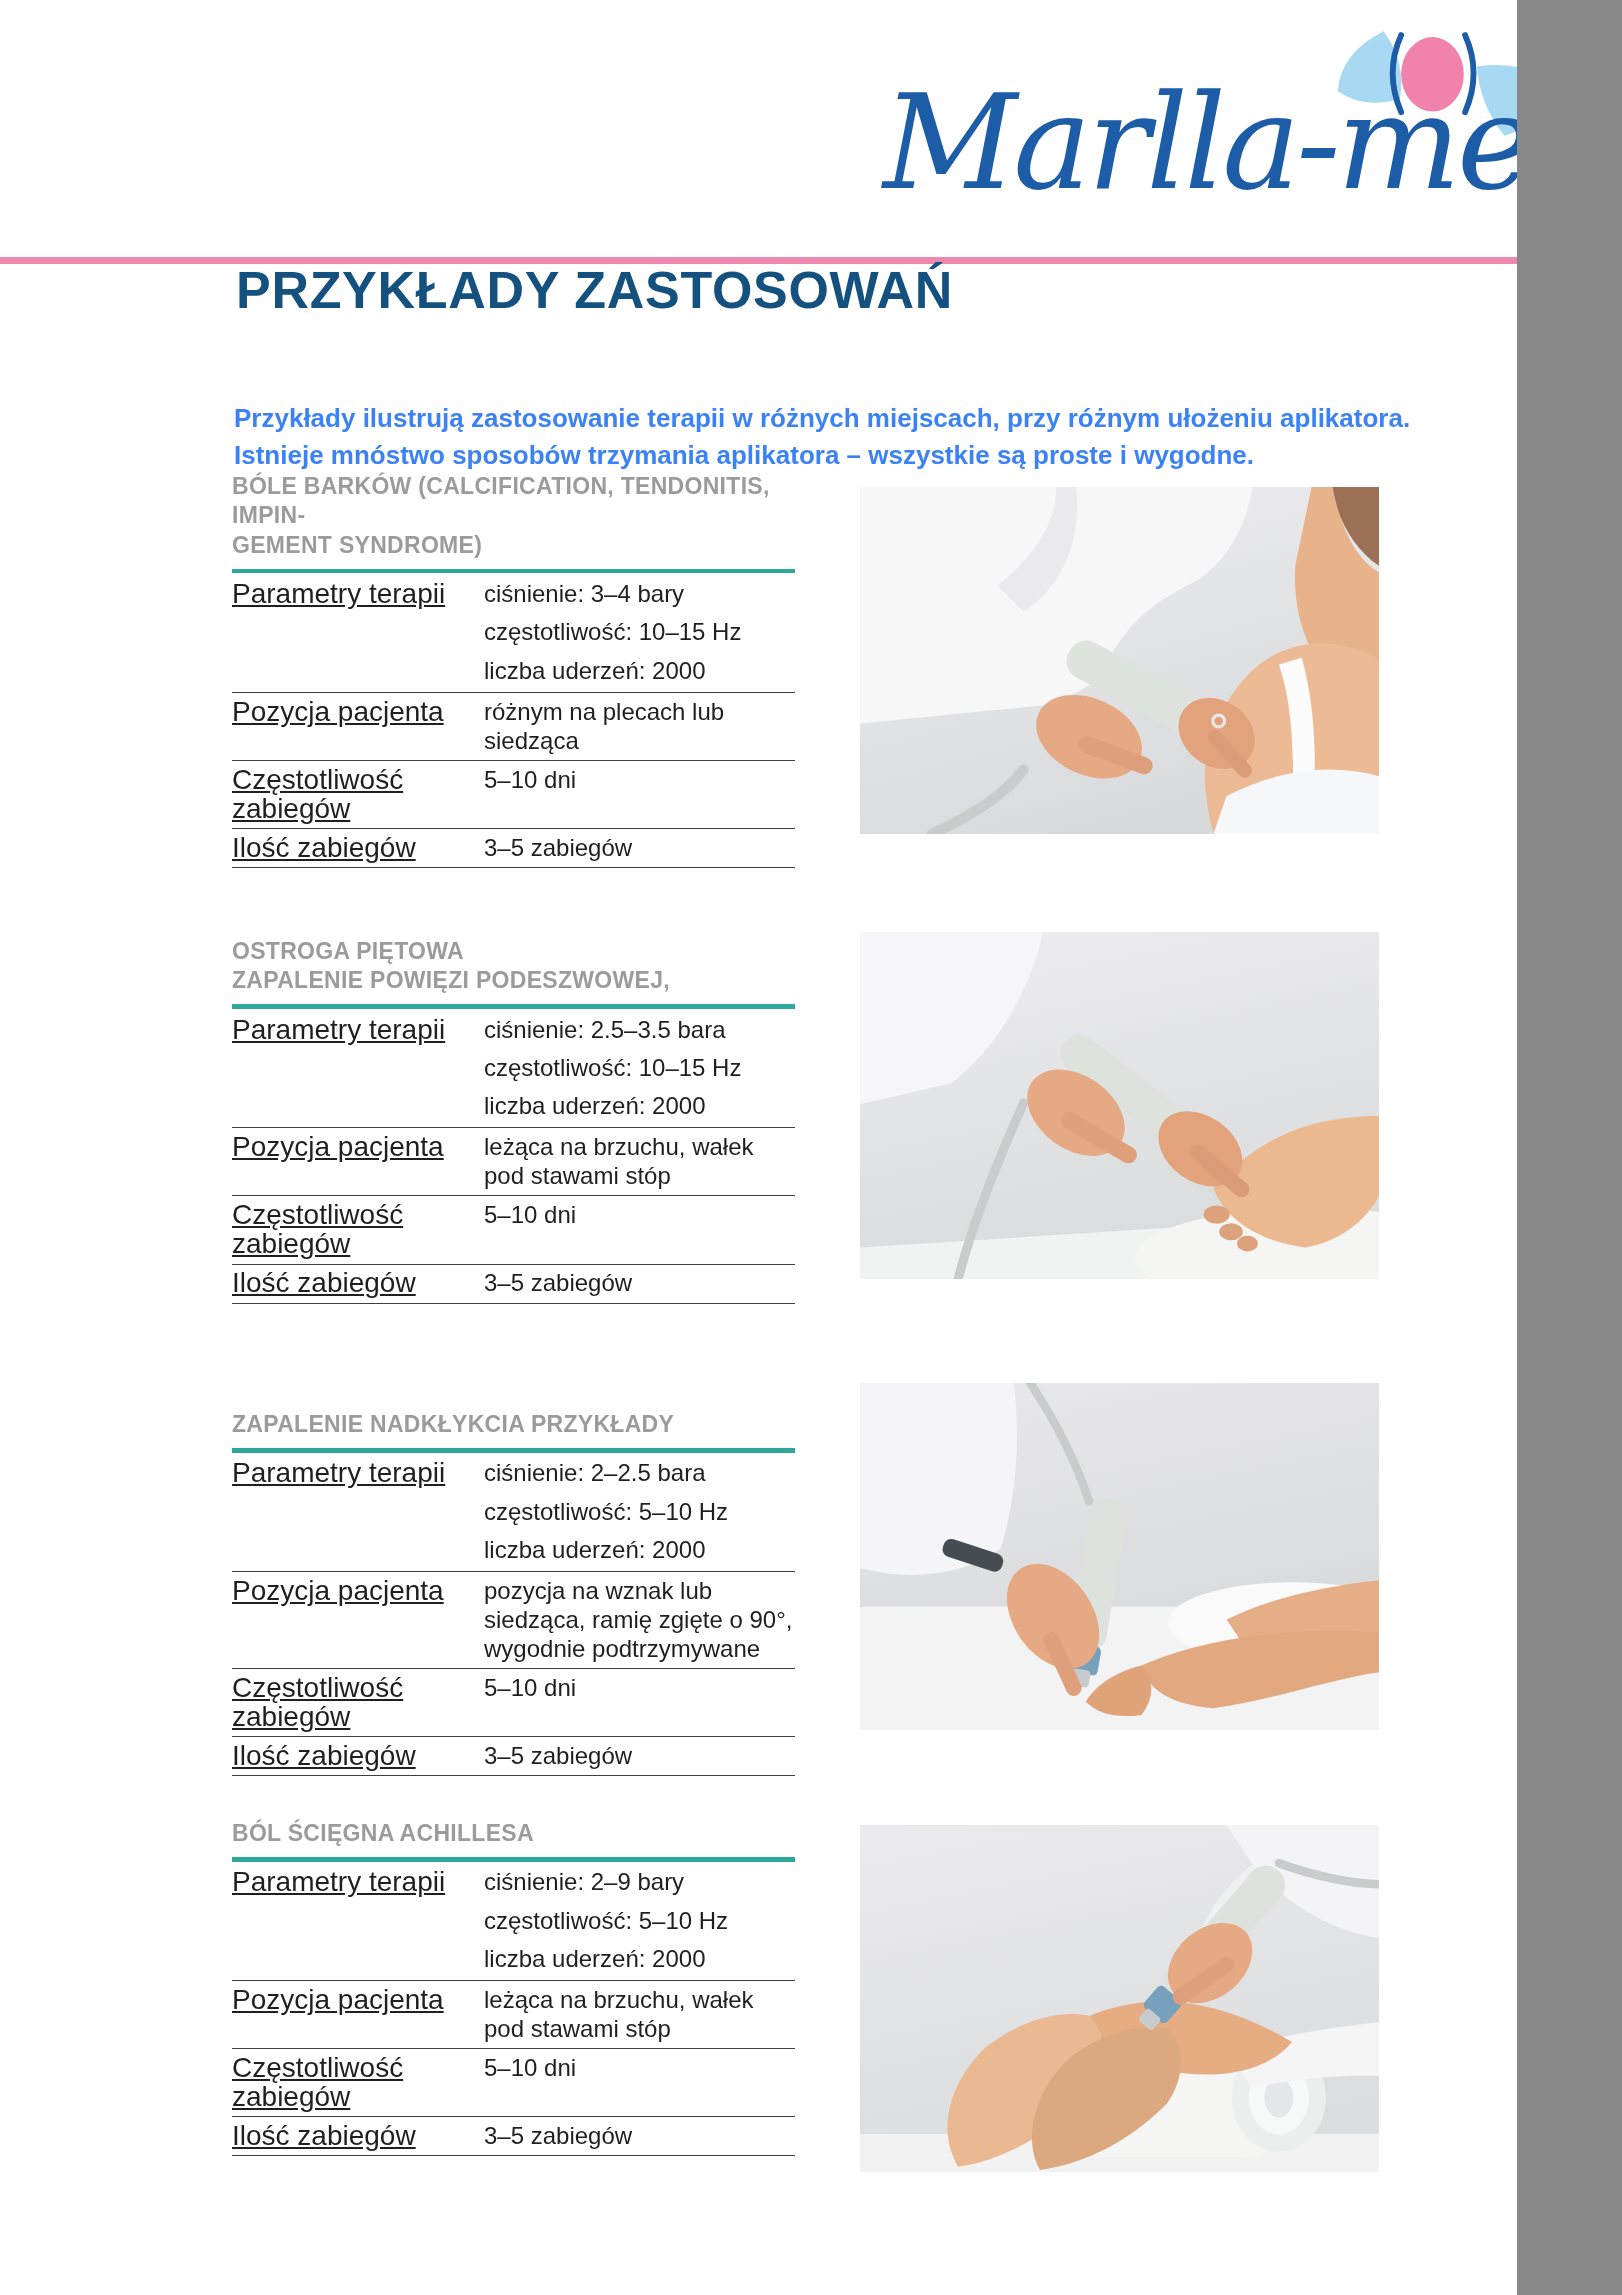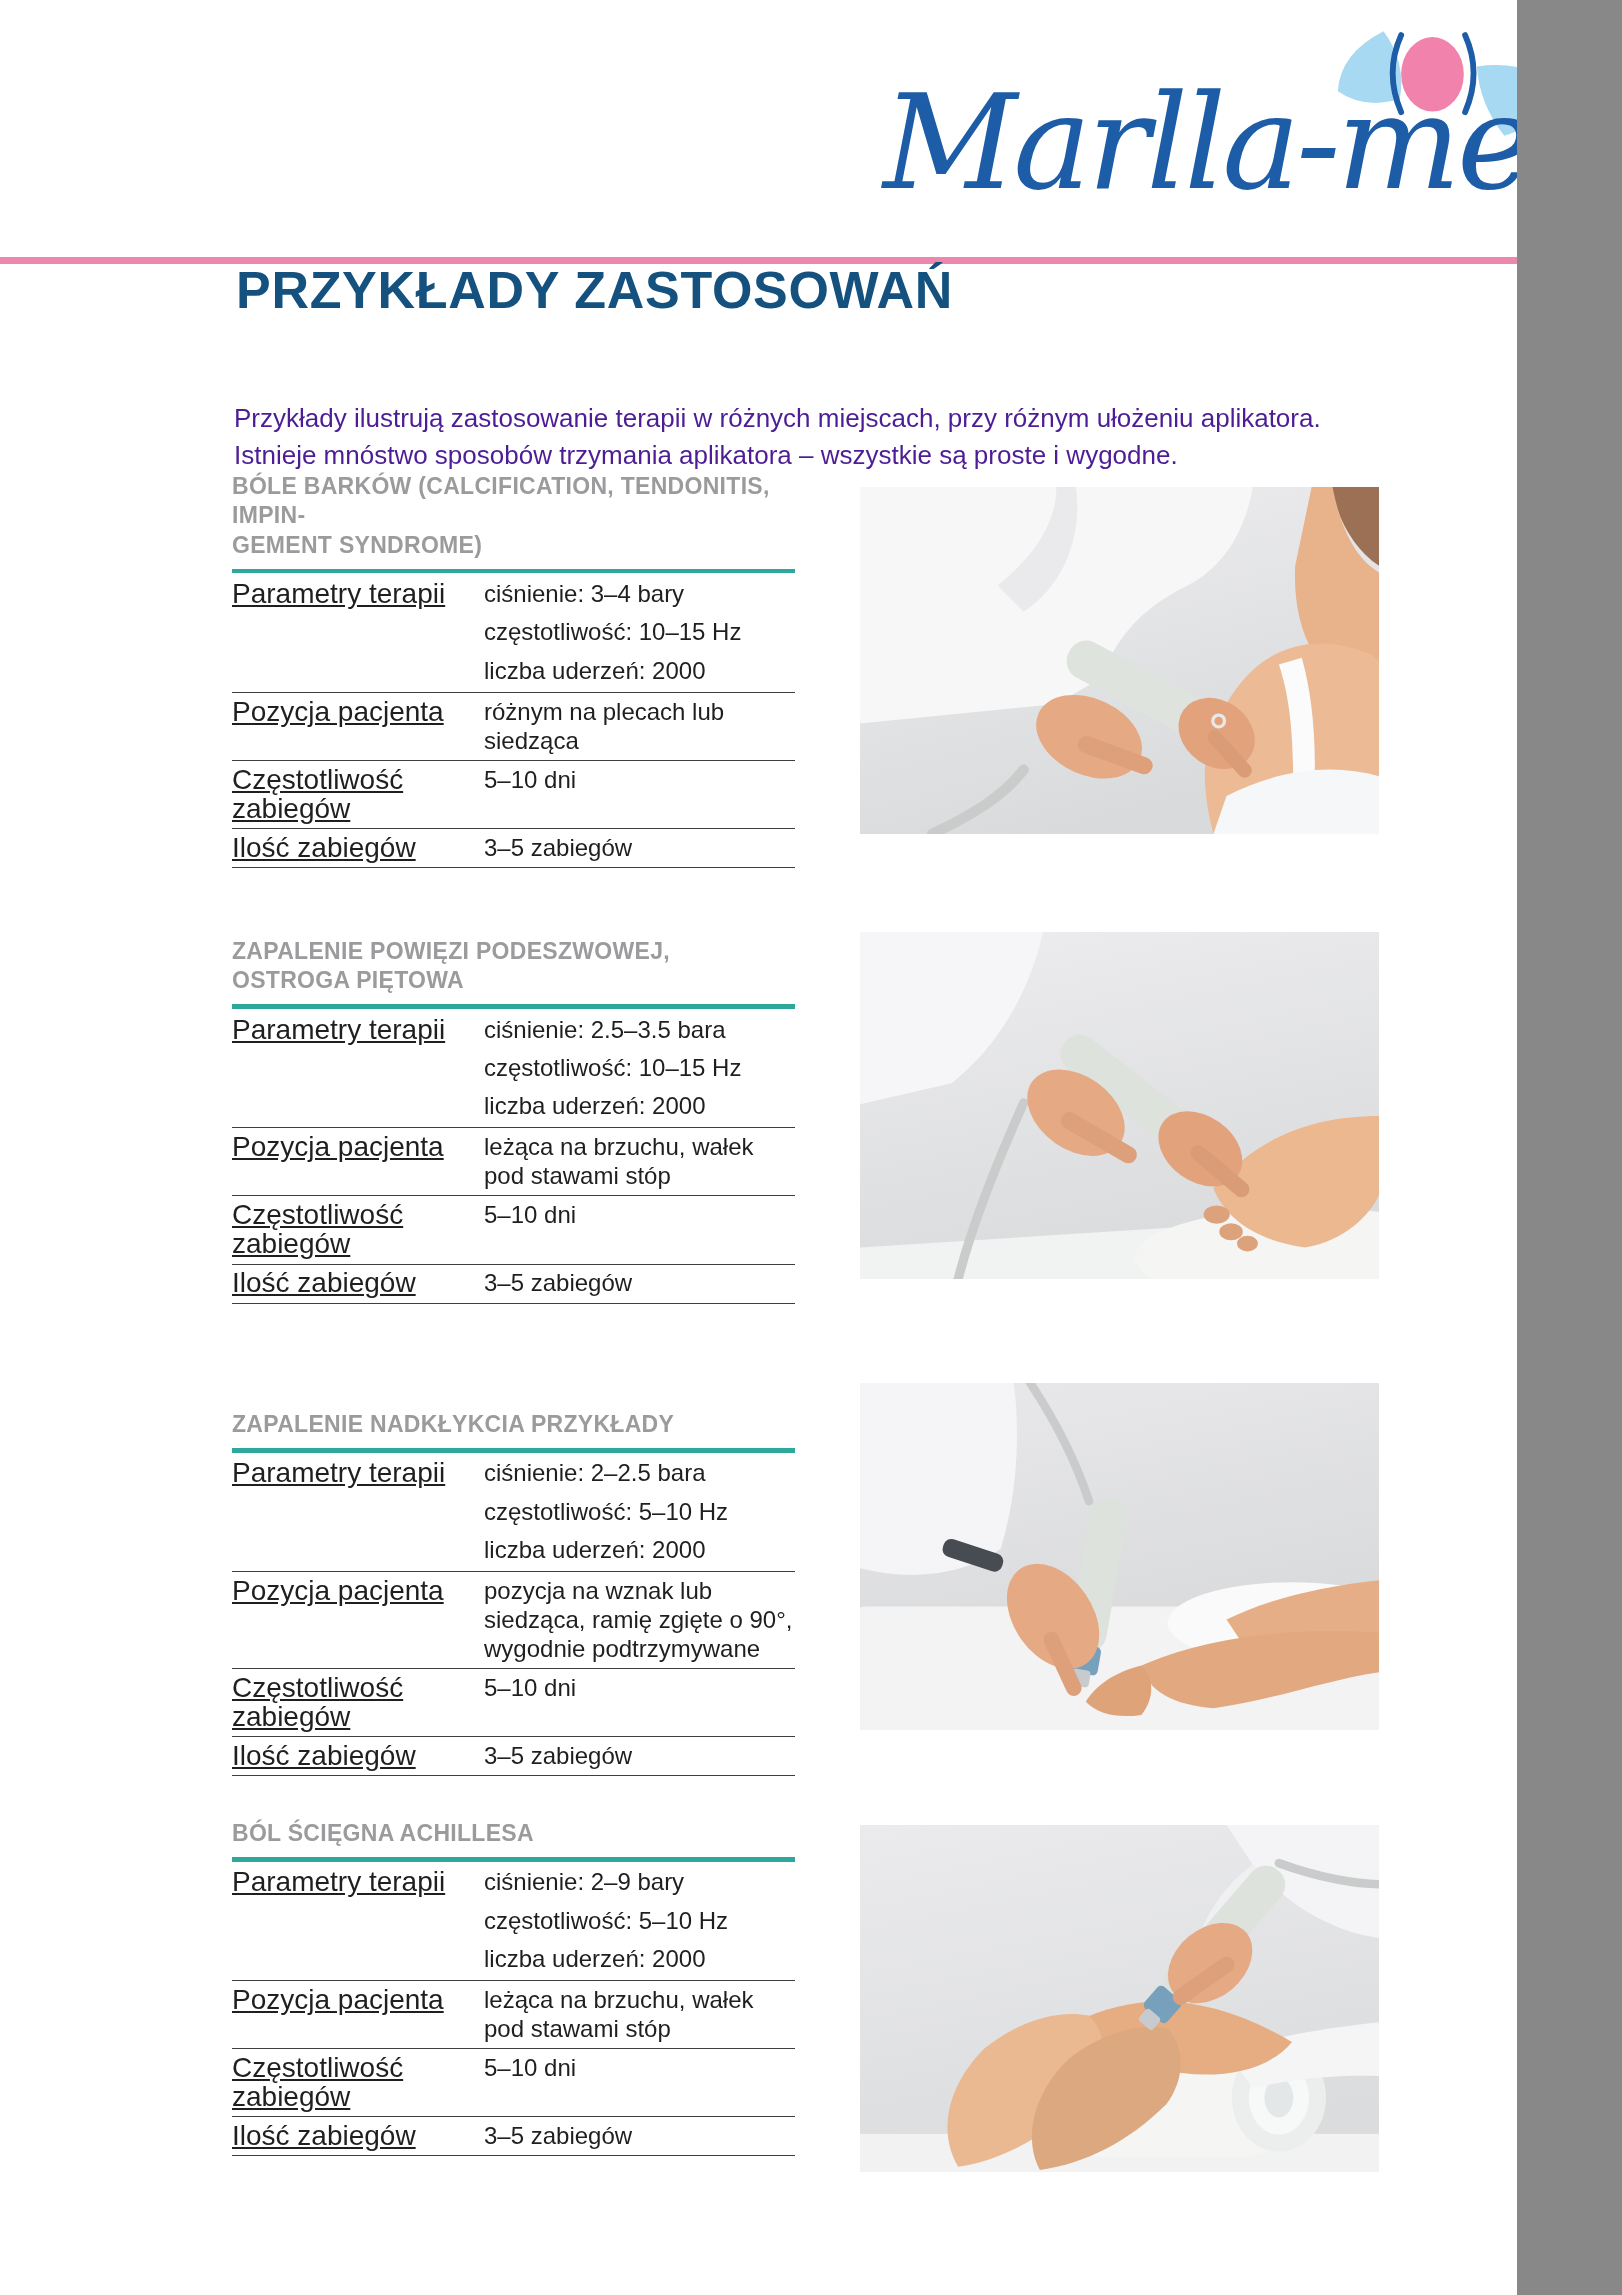--- a/index.html
+++ b/index.html
@@ -13,21 +13,21 @@
   .logo-flower{position:absolute;left:425px;top:26px;width:262px;height:124px;}
   .logo-text{
     position:absolute;left:0;top:77px;width:733px;
     font-family:"DejaVu Serif",serif;font-style:italic;font-size:131px;line-height:1;
     color:#1D5CA6;letter-spacing:-3.9px;white-space:nowrap;
   }
   .page-title{
     position:absolute;left:236px;top:260px;margin:0;
     font-size:52px;font-weight:bold;color:#14517E;letter-spacing:0.7px;
   }
-  .intro{position:absolute;left:234px;top:400px;width:1171px;font-size:26px;line-height:37px;color:#4c1d95;}
+  .intro{position:absolute;left:234px;top:400px;width:1171px;font-size:26px;line-height:37px;color:#3b82f6;font-weight:bold;}
   .intro div{white-space:nowrap;}
   
   .sec{position:absolute;left:232px;width:563px;}
   .sec-h{margin:0;font-size:23px;line-height:29.4px;font-weight:bold;color:#9B9B9D;letter-spacing:0.3px;}
   .sec-h span{display:block;}
   .rule{height:4.6px;background:#2FA89C;margin-top:8.5px;}
   .trow{display:flex;border-bottom:1.3px solid #3F3F3F;padding:3.9px 0 5.2px 0;}
   .trow-params{padding:5.9px 0 7.2px 0;}
   .tlabel{flex:0 0 252px;font-size:28px;line-height:29px;color:#1F1F1F;text-decoration:underline;}
   .tval{flex:1;font-size:24px;line-height:29px;color:#1F1F1F;}
@@ -84,22 +84,22 @@
       <div class="tval">5–10 dni</div>
     </div>
     <div class="trow">
       <div class="tlabel">Ilość zabiegów</div>
       <div class="tval">3–5 zabiegów</div>
     </div>
   </section>
 
   <section class="sec" style="top:937px">
     <h2 class="sec-h">
+      <span>OSTROGA PIĘTOWA</span>
       <span>ZAPALENIE POWIĘZI PODESZWOWEJ,</span>
-      <span>OSTROGA PIĘTOWA</span>
     </h2>
     <div class="rule"></div>
     <div class="trow trow-params">
       <div class="tlabel">Parametry terapii</div>
       <div class="tval">
         <p>ciśnienie: 2.5–3.5 bara</p>
         <p>częstotliwość: 10–15 Hz</p>
         <p>liczba uderzeń: 2000</p>
       </div>
     </div>

